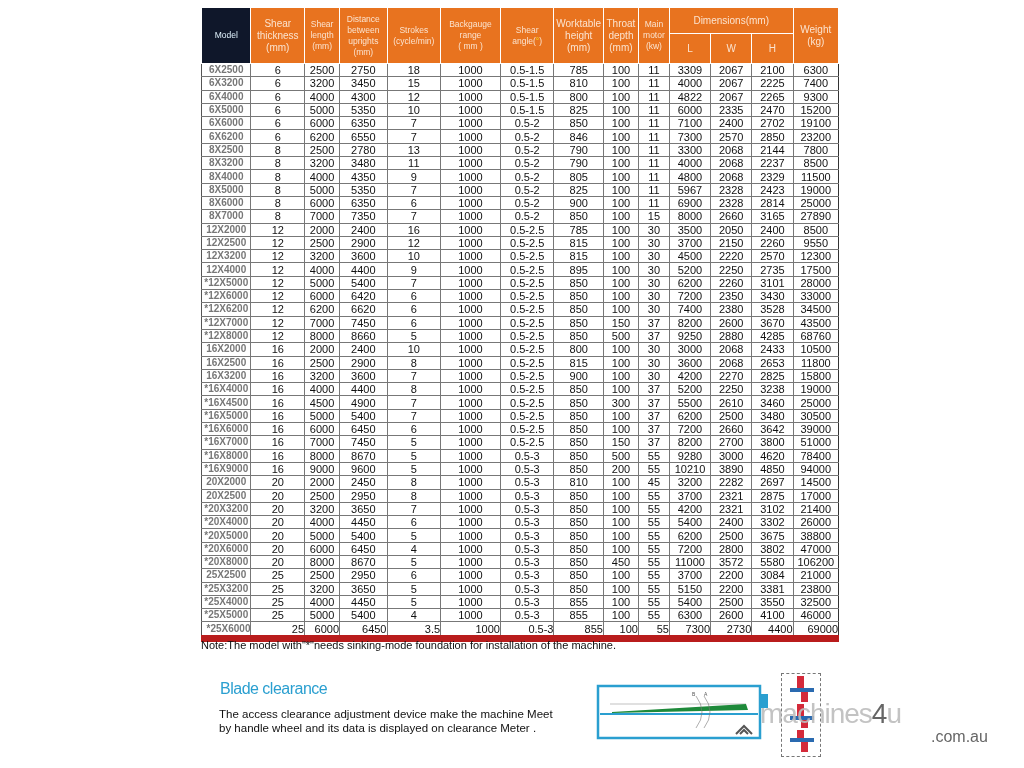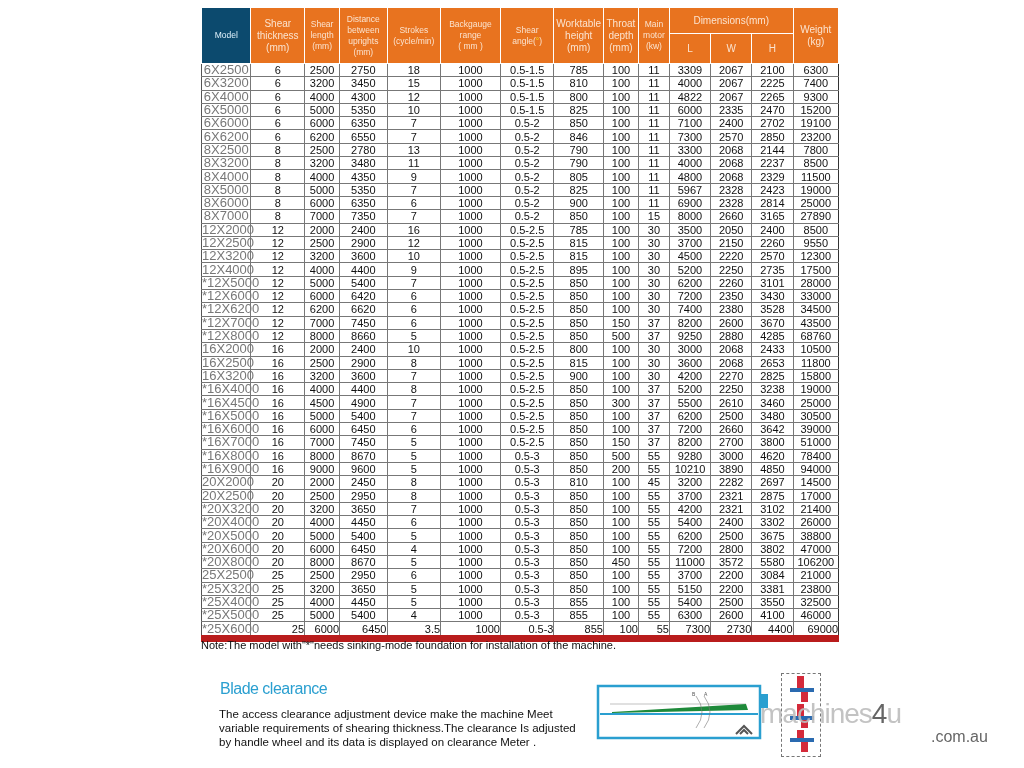--- a/index.html
+++ b/index.html
@@ -1,23 +1,23 @@
 <!DOCTYPE html>
 <html><head>
 <meta charset="utf-8">
 <style>
   html, body { margin:0; padding:0; background:#ffffff; }
   body { width:1024px; height:768px; position:relative; overflow:hidden; font-family:"Liberation Sans", sans-serif; }
   #spec-table { position:absolute; left:201px; top:7px; border-collapse:collapse; table-layout:fixed; width:638px; }
   #spec-table th { background:#e8731f; color:#fbe3cf; font-weight:normal; font-size:8.5px; line-height:11px; border:1px solid #ffffff; padding:0; text-align:center; vertical-align:middle; }
-  #spec-table th.model-h { background:#0c4a6e; color:#dff1fb; }
+  #spec-table th.model-h { background:#0f172a; color:#dff1fb; }
   #spec-table th.big { font-size:10px; line-height:12px; }
   #spec-table th .deg { color:#f5e21a; }
   #spec-table td { font-size:11px; height:12.3px; line-height:12px; padding:0; text-align:center; border:1px solid #777; border-left:1px solid #888; color:#111; white-space:nowrap; }
-  #spec-table td.model { color:#777; font-size:13px; border-left:1px solid #555; }
+  #spec-table td.model { color:#777; font-size:10px; border-left:1px solid #555;font-weight:bold; }
   #spec-table tr td:last-child { border-right:1px solid #333; }
   #spec-table tbody tr:last-child td { border-bottom:7px solid #b91c1c;text-align:right; }
   .note { position:absolute; left:201px; top:639px; font-size:11px; color:#111; }
   .section-title { position:absolute; left:200px; top:680px; font-size:16px; color:#2a9fd0; letter-spacing:-0.5px;margin-left:20px; }
   .section-body { position:absolute; left:200px; top:707px; width:380px; font-size:11.5px; line-height:14px; color:#111;margin-left:19px; }
   .diagram { position:absolute; left:596px; top:682px; width:180px; height:60px; }
   .inset { position:absolute; left:781px; top:673px; width:38px; height:82px; border:1px dashed #777; }
   .watermark { position:absolute; left:760px; top:698px; font-size:28px; font-weight:normal; color:#bdbdbd; letter-spacing:-1px; opacity:0.9; }
   .watermark .four { color:#555; }
   .wm-sub { position:absolute; left:931px; top:728px; font-size:16px; color:#666; }
@@ -753,21 +753,20 @@
         <td>69000</td>
       </tr>
     </tbody>
 </table>
 
 <div class="note">Note:The model with"*"needs sinking-mode foundation for installation of the machine.</div>
 
 <div class="section-title">Blade clearance</div>
 <div class="section-body">
   <div>The access clearance adjustment device make the machine Meet</div>
-  <div>variable requirements of shearing thickness.The clearance Is adjusted</div>
   <div>by handle wheel and its data is displayed on clearance Meter .</div>
 </div>
 
 <svg class="diagram" viewBox="0 0 180 60">
   <rect x="2" y="4" width="162" height="52" fill="none" stroke="#2a9fd0" stroke-width="2.5"></rect>
   <rect x="164" y="12" width="8" height="14" fill="#2a9fd0"></rect>
   <line x1="4" y1="32" x2="162" y2="32" stroke="#2a9fd0" stroke-width="2"></line>
   <line x1="14" y1="22" x2="150" y2="22" stroke="#999" stroke-width="0.6"></line>
   <polygon points="16,30 150,22 152,28 16,31" fill="#1e8a3a"></polygon>
   <path d="M 100 14 Q 112 30 100 46" fill="none" stroke="#777" stroke-width="0.6"></path>

